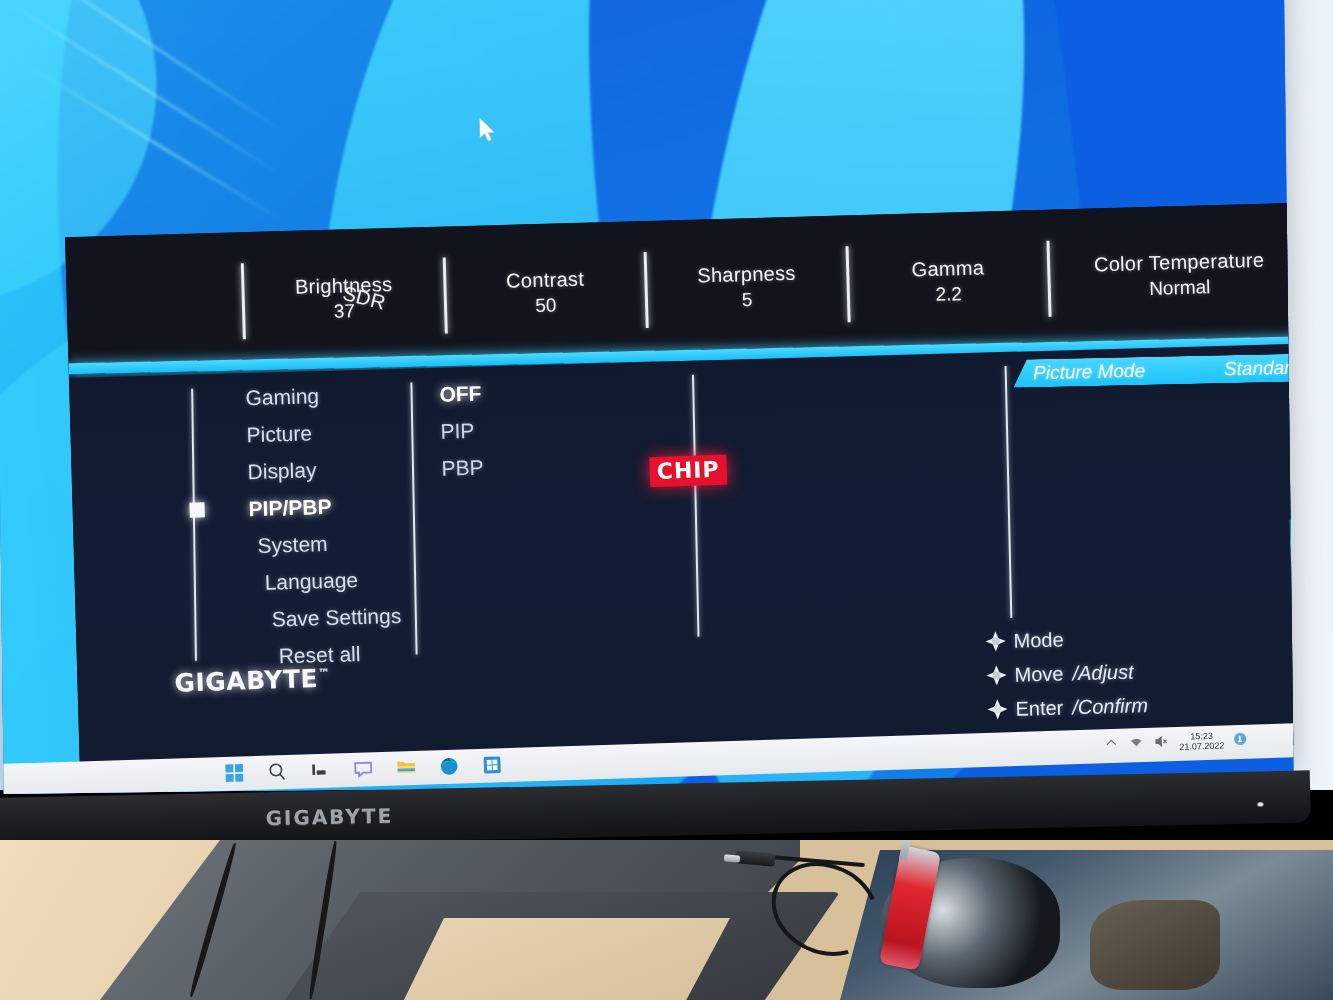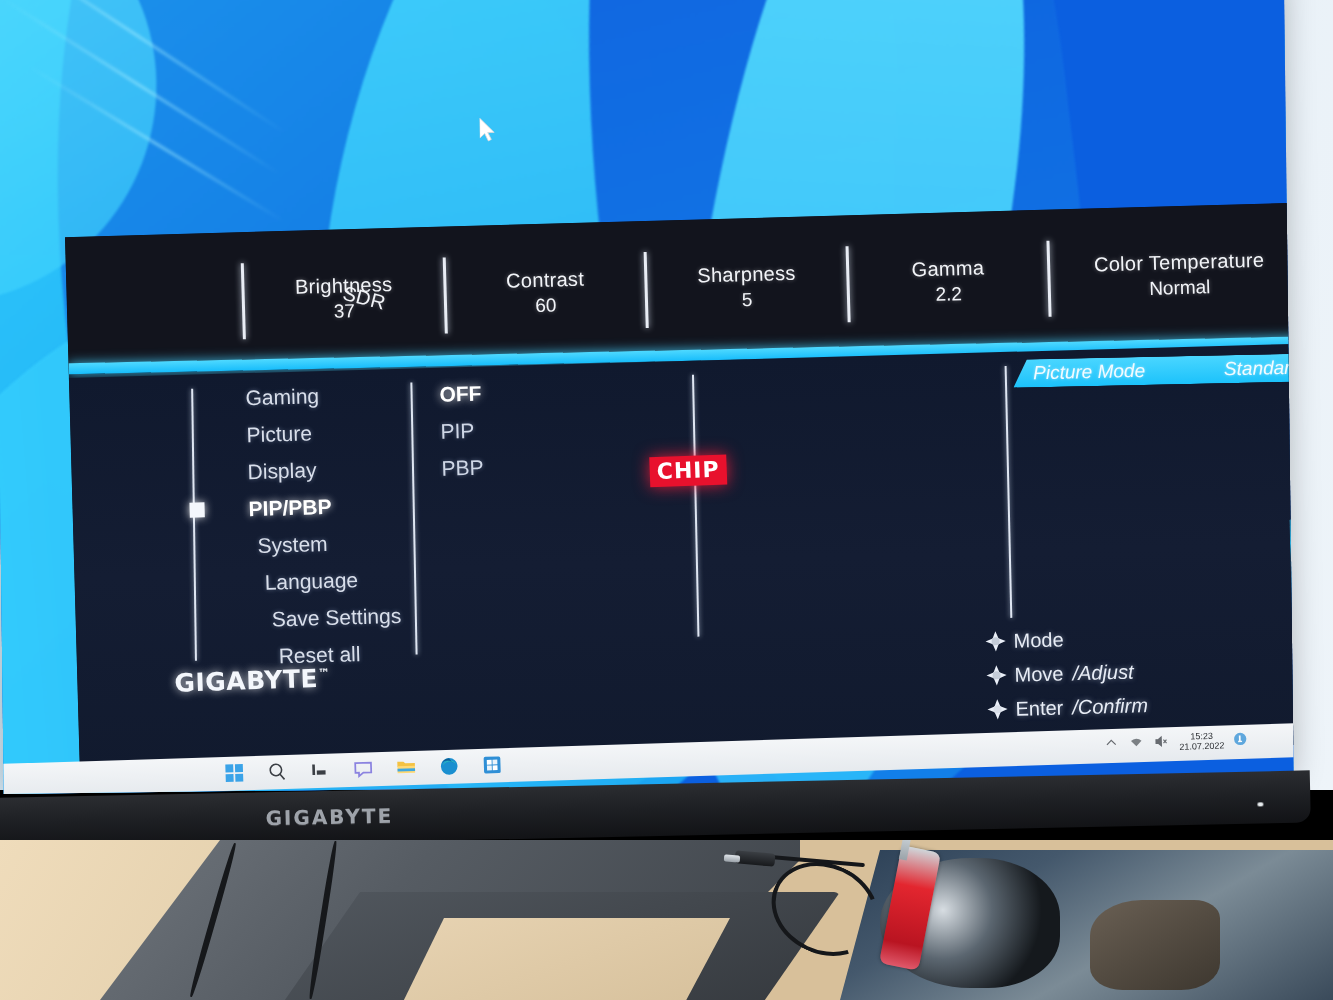--- a/index.html
+++ b/index.html
@@ -224,21 +224,21 @@
           <div class="lbl">SDR</div>
         </div>
         <div class="osd-sep"></div>
         <div class="osd-col">
           <div class="lbl">Brightness</div>
           <div class="val">37</div>
         </div>
         <div class="osd-sep"></div>
         <div class="osd-col">
           <div class="lbl">Contrast</div>
-          <div class="val">60</div>
+          <div class="val">50</div>
         </div>
         <div class="osd-sep"></div>
         <div class="osd-col">
           <div class="lbl">Sharpness</div>
           <div class="val">5</div>
         </div>
         <div class="osd-sep"></div>
         <div class="osd-col">
           <div class="lbl">Gamma</div>
           <div class="val">2.2</div>

